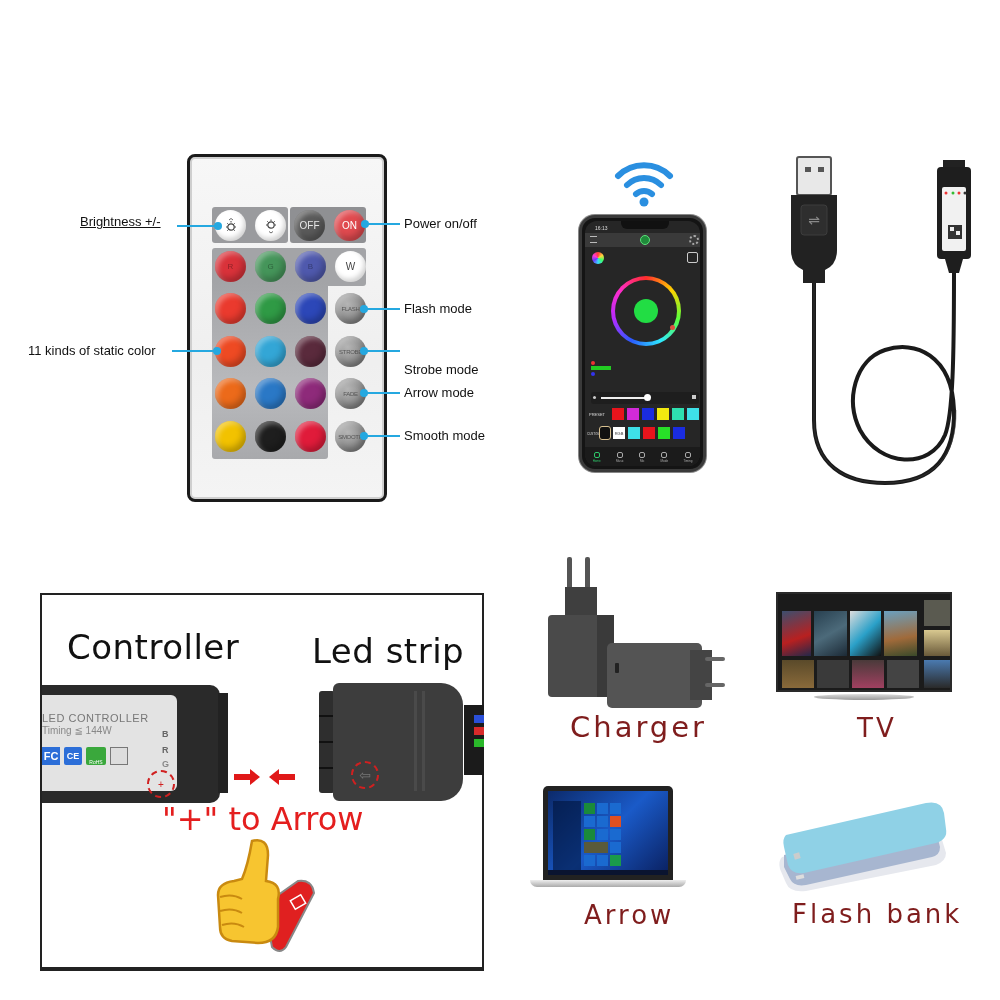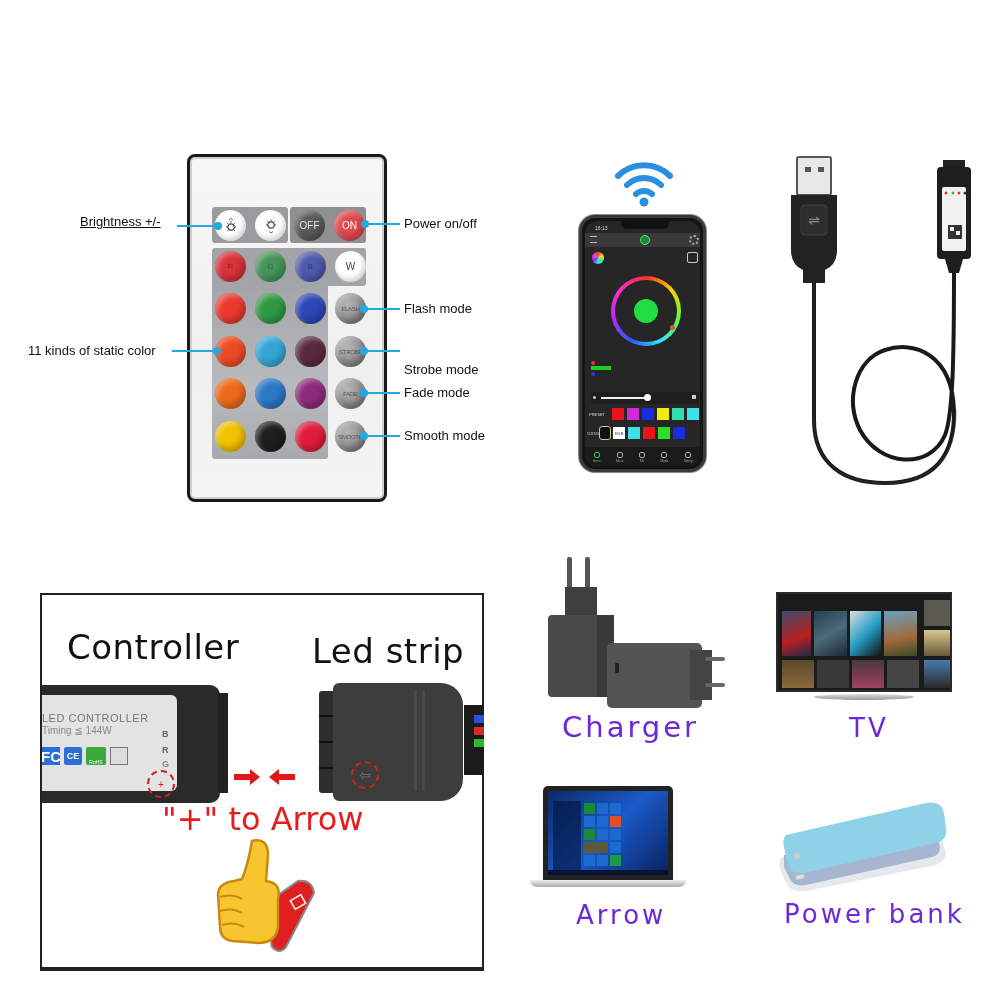--- a/index.html
+++ b/index.html
@@ -44,21 +44,21 @@
 
   
   .conn-box {
     left: 40px; top: 593px; width: 444px; height: 378px;
     border: 2px solid #222; border-bottom-width: 4px; background: #fff;
   }
   .conn-title { position: absolute; font-size: 34px; color: #111; font-family: "DejaVu Sans", sans-serif; letter-spacing: 0.5px; }
   .conn-red { position: absolute; font-size: 32px; color: #e41e1e; font-family: "DejaVu Sans", sans-serif; white-space: nowrap; }
 
   
-  .dev-label { position: absolute; font-size: 29px; color: #6d28d9; letter-spacing: 3px; font-family: "DejaVu Sans", sans-serif; white-space: nowrap; }
+  .dev-label { position: absolute; font-size: 29px; color: #7f1d1d; letter-spacing: 3px; font-family: "DejaVu Sans", sans-serif; white-space: nowrap; margin-left: 8px; }
 </style>
 </head>
 <body>
 
 <div class="abs remote">
 
   <div class="abs panel" style="left:22px;top:50px;width:76px;height:36px;"></div>
   <div class="abs panel" style="left:100px;top:50px;width:76px;height:36px;background:#8f9093;"></div>
 
   <div class="btn-round btn-white" style="left:25px;top:53px;">
@@ -134,21 +134,21 @@
 <div class="dot" style="left:213px;top:347px;"></div>
 
 <span class="label" style="left:404px;top:301px;">Flash mode</span>
 <div class="leader" style="left:364px;top:308px;width:36px;"></div>
 <div class="dot" style="left:360px;top:305px;"></div>
 
 <span class="label" style="left:404px;top:343px;margin-top:19px;">Strobe mode</span>
 <div class="leader" style="left:364px;top:350px;width:36px;"></div>
 <div class="dot" style="left:360px;top:347px;"></div>
 
-<span class="label" style="left:404px;top:385px;">Fade mode</span>
+<span class="label" style="left:404px;top:385px;">Arrow mode</span>
 <div class="leader" style="left:364px;top:392px;width:36px;"></div>
 <div class="dot" style="left:360px;top:389px;"></div>
 
 <span class="label" style="left:404px;top:428px;">Smooth mode</span>
 <div class="leader" style="left:364px;top:435px;width:36px;"></div>
 <div class="dot" style="left:360px;top:432px;"></div>
 
 <svg class="abs wifi" viewBox="0 0 60 50">
   <path d="M4 18 A37 37 0 0 1 56 18" fill="none" stroke="#2a8fe0" stroke-width="6" stroke-linecap="round"></path>
   <path d="M13 27 A24 24 0 0 1 47 27" fill="none" stroke="#2a8fe0" stroke-width="6" stroke-linecap="round"></path>
@@ -265,21 +265,21 @@
   <span class="conn-title" style="left:25px;top:32px;">Controller</span>
 
   <div class="abs" style="left:0;top:90px;width:178px;height:118px;background:#2a2a2a;border-radius:0 10px 10px 0;">
     <div class="abs" style="left:176px;top:8px;width:10px;height:100px;background:#222;"></div>
     <div class="abs" style="left:0;top:10px;width:135px;height:96px;background:#e3e3e3;border-radius:0 6px 6px 0;">
       <span class="abs" style="left:0;top:17px;font-size:11px;color:#777;white-space:nowrap;letter-spacing:0.5px;">LED CONTROLLER</span>
       <span class="abs" style="left:0;top:30px;font-size:10px;color:#888;white-space:nowrap;">Timing ≦ 144W</span>
       <span class="abs" style="left:120px;top:34px;font-size:9px;font-weight:bold;color:#666;">B</span>
       <span class="abs" style="left:120px;top:50px;font-size:9px;font-weight:bold;color:#666;">R</span>
       <span class="abs" style="left:120px;top:64px;font-size:9px;font-weight:bold;color:#888;">G</span>
-      <div class="abs" style="left:0;top:52px;width:18px;height:18px;background:#2c6ed8;color:#fff;font-size:15px;font-weight:bold;display:flex;align-items:center;justify-content:center;">FC</div>
+      <div class="abs" style="left:0;top:52px;width:18px;height:18px;background:#2c6ed8;color:#fff;font-size:11px;font-weight:bold;display:flex;align-items:center;justify-content:center;">FC</div>
       <div class="abs" style="left:22px;top:52px;width:18px;height:18px;background:#2c6ed8;color:#fff;font-size:9px;font-weight:bold;display:flex;align-items:center;justify-content:center;border-radius:2px;">CE</div>
       <div class="abs" style="left:44px;top:52px;width:20px;height:18px;background:#3aa83c;color:#fff;font-size:5px;display:flex;align-items:flex-end;justify-content:center;border-radius:2px;">RoHS</div>
       <div class="abs" style="left:68px;top:52px;width:18px;height:18px;border:1px solid #777;background:#ddd;color:transparent;font-size:1px;">WEEE</div>
     </div>
     <div class="abs" style="left:105px;top:85px;width:28px;height:28px;border:2px dashed #d02020;border-radius:50%;color:#d02020;font-size:10px;display:flex;align-items:center;justify-content:center;">+</div>
   </div>
 
   <svg class="abs" style="left:190px;top:172px;width:65px;height:20px;" viewBox="0 0 65 20">
     <path d="M2 7 H18 V2 L28 10 L18 18 V13 H2 Z" fill="#e01818"></path>
     <path d="M63 7 H47 V2 L37 10 L47 18 V13 H63 Z" fill="#e01818"></path>
@@ -368,13 +368,13 @@
 </div>
 <span class="dev-label" style="left:576px;top:900px;font-size:26px;">Arrow</span>
 
 <svg class="abs" style="left:776px;top:795px;width:175px;height:100px;" viewBox="0 0 175 100">
   <path d="M6 62 L150 30 Q162 28 164 38 L170 58 Q170 66 160 70 L30 96 Q14 98 10 88 L4 74 Q2 66 6 62 Z" fill="#e6e8ee"></path>
   <path d="M8 60 L148 28 Q158 26 160 36 L164 52 Q164 60 156 62 L30 90 Q18 92 14 84 L8 72 Z" fill="#a7b6d0"></path>
   <path d="M10 40 L150 8 Q166 5 168 18 L170 34 Q172 44 160 48 L28 78 Q16 80 12 70 L8 52 Q6 44 10 40 Z" fill="#8fd1e6"></path>
   <rect x="18" y="58" width="6" height="6" fill="#ccc" transform="rotate(-15 21 61)"></rect>
   <rect x="20" y="80" width="8" height="4" fill="#ddd" transform="rotate(-12 24 82)"></rect>
 </svg>
-<span class="dev-label" style="left:784px;top:899px;font-size:26px;">Power bank</span>
+<span class="dev-label" style="left:784px;top:899px;font-size:26px;">Flash bank</span>
 
 </body></html>

